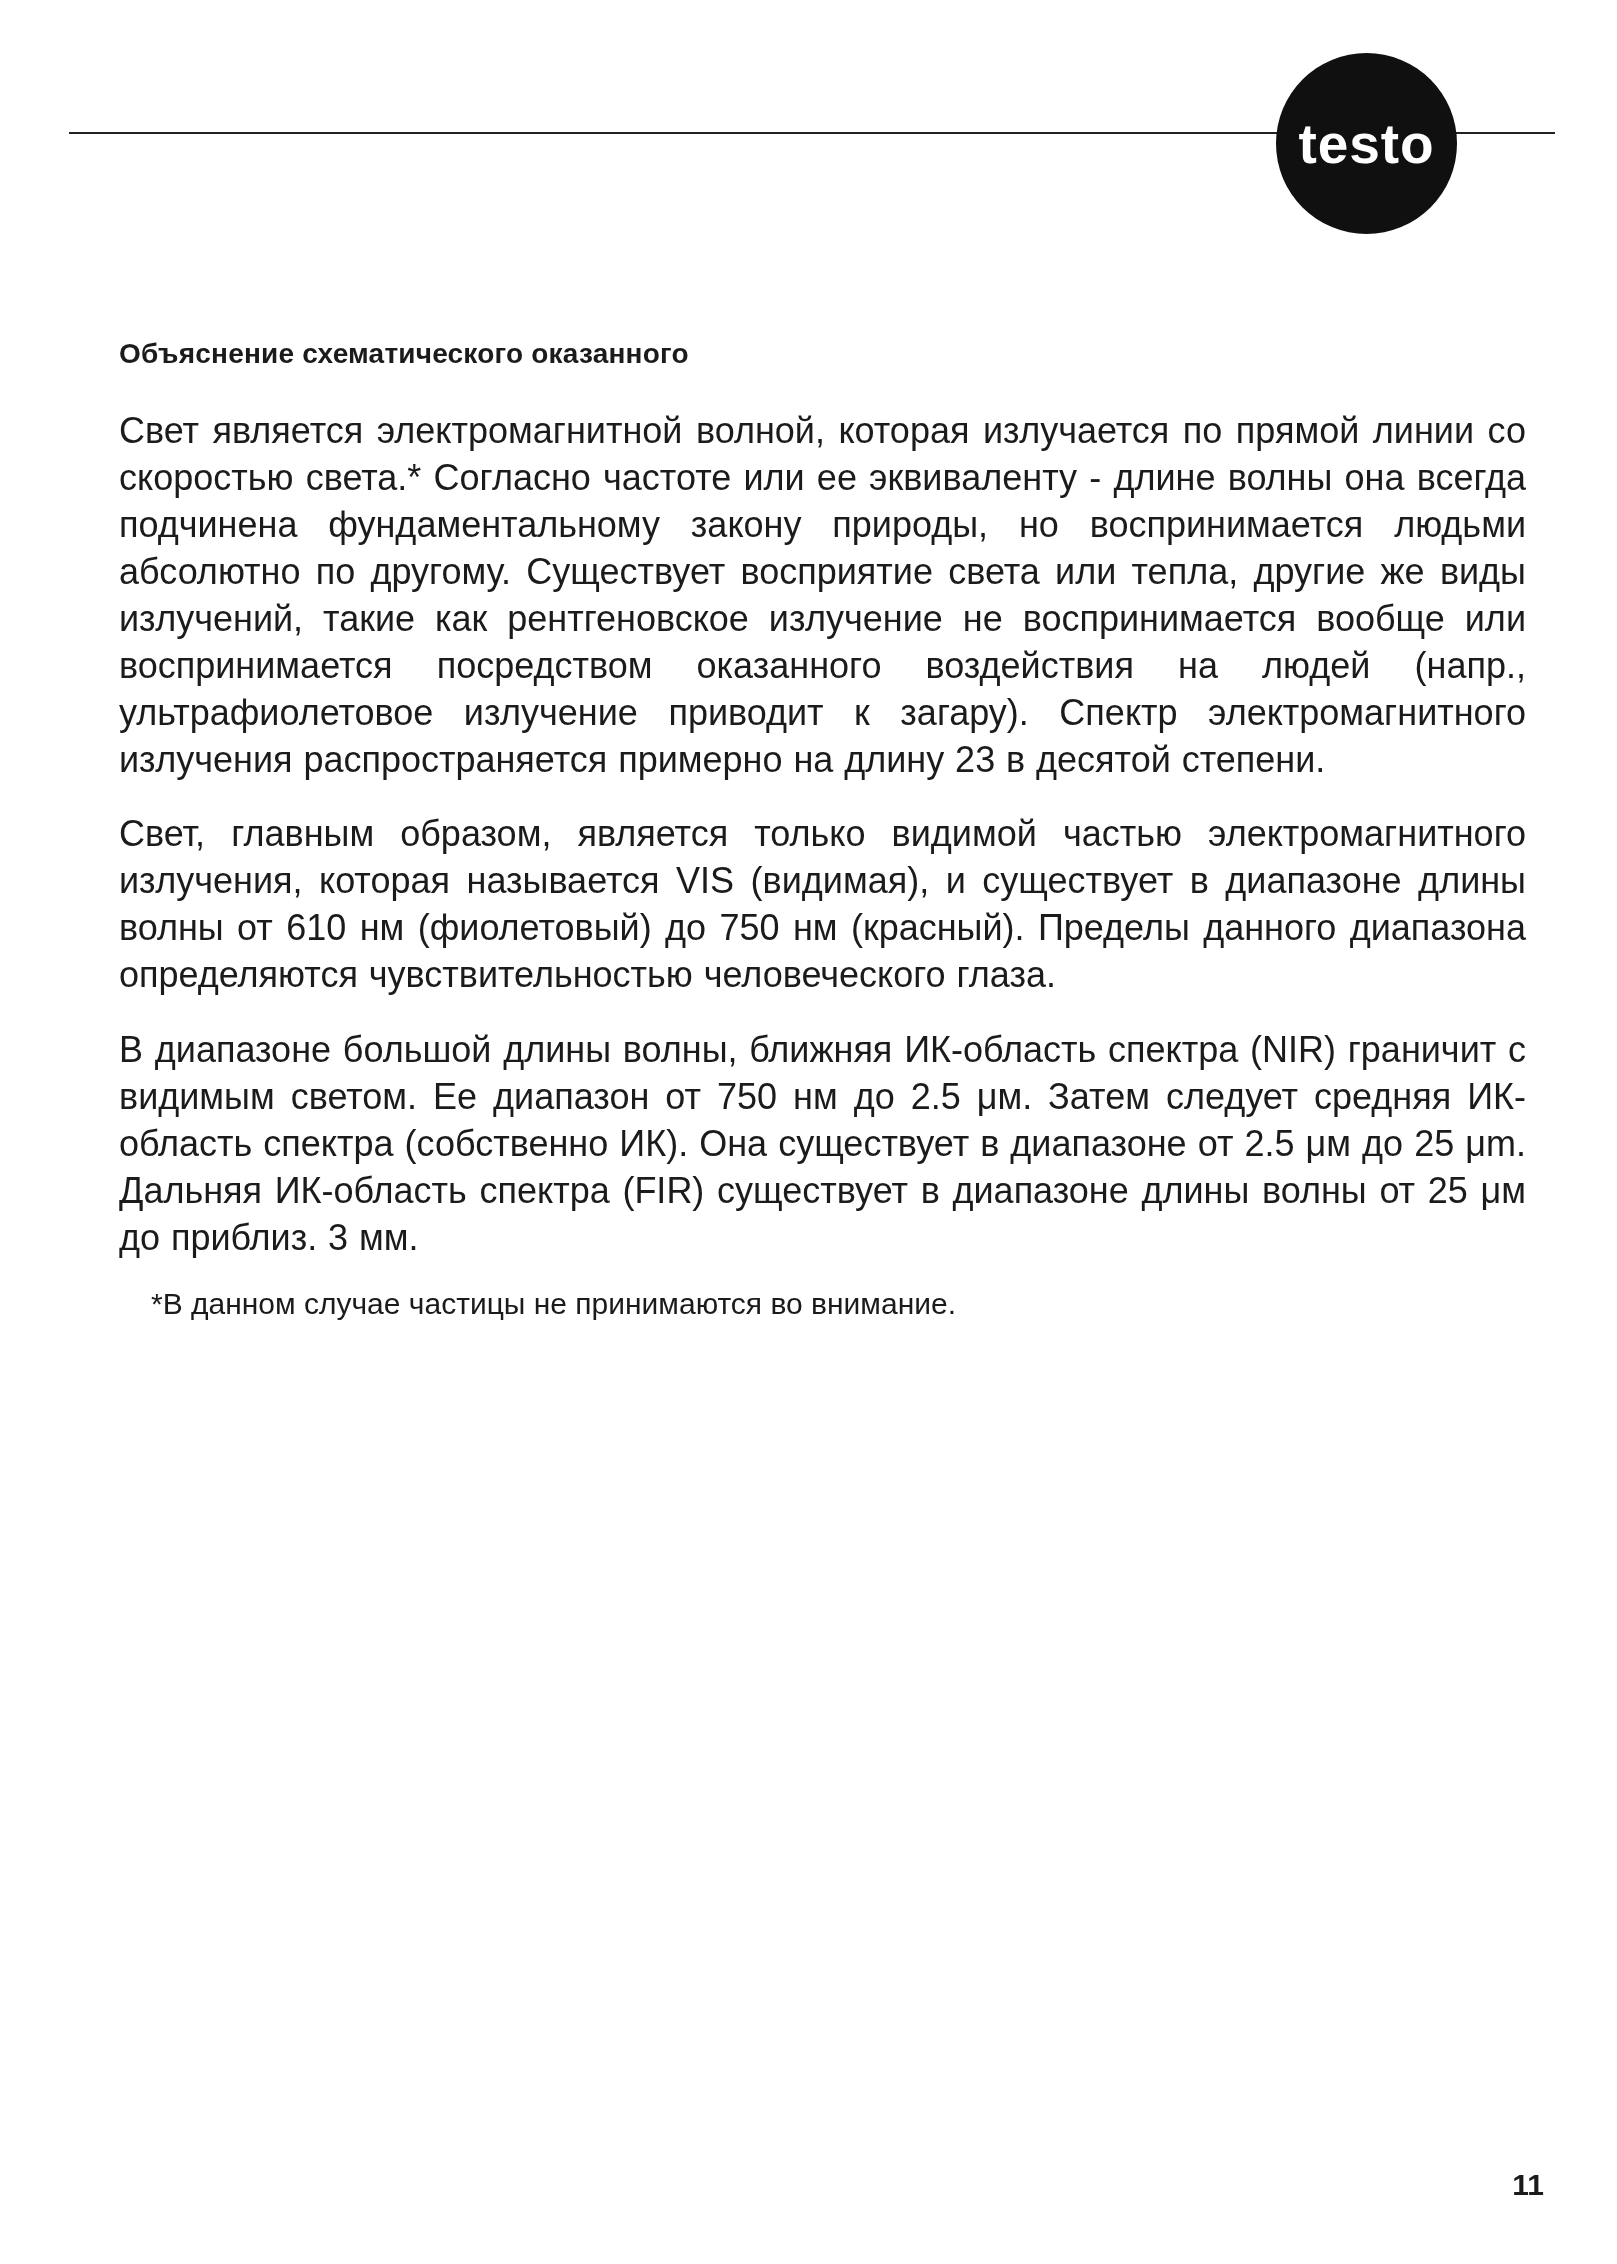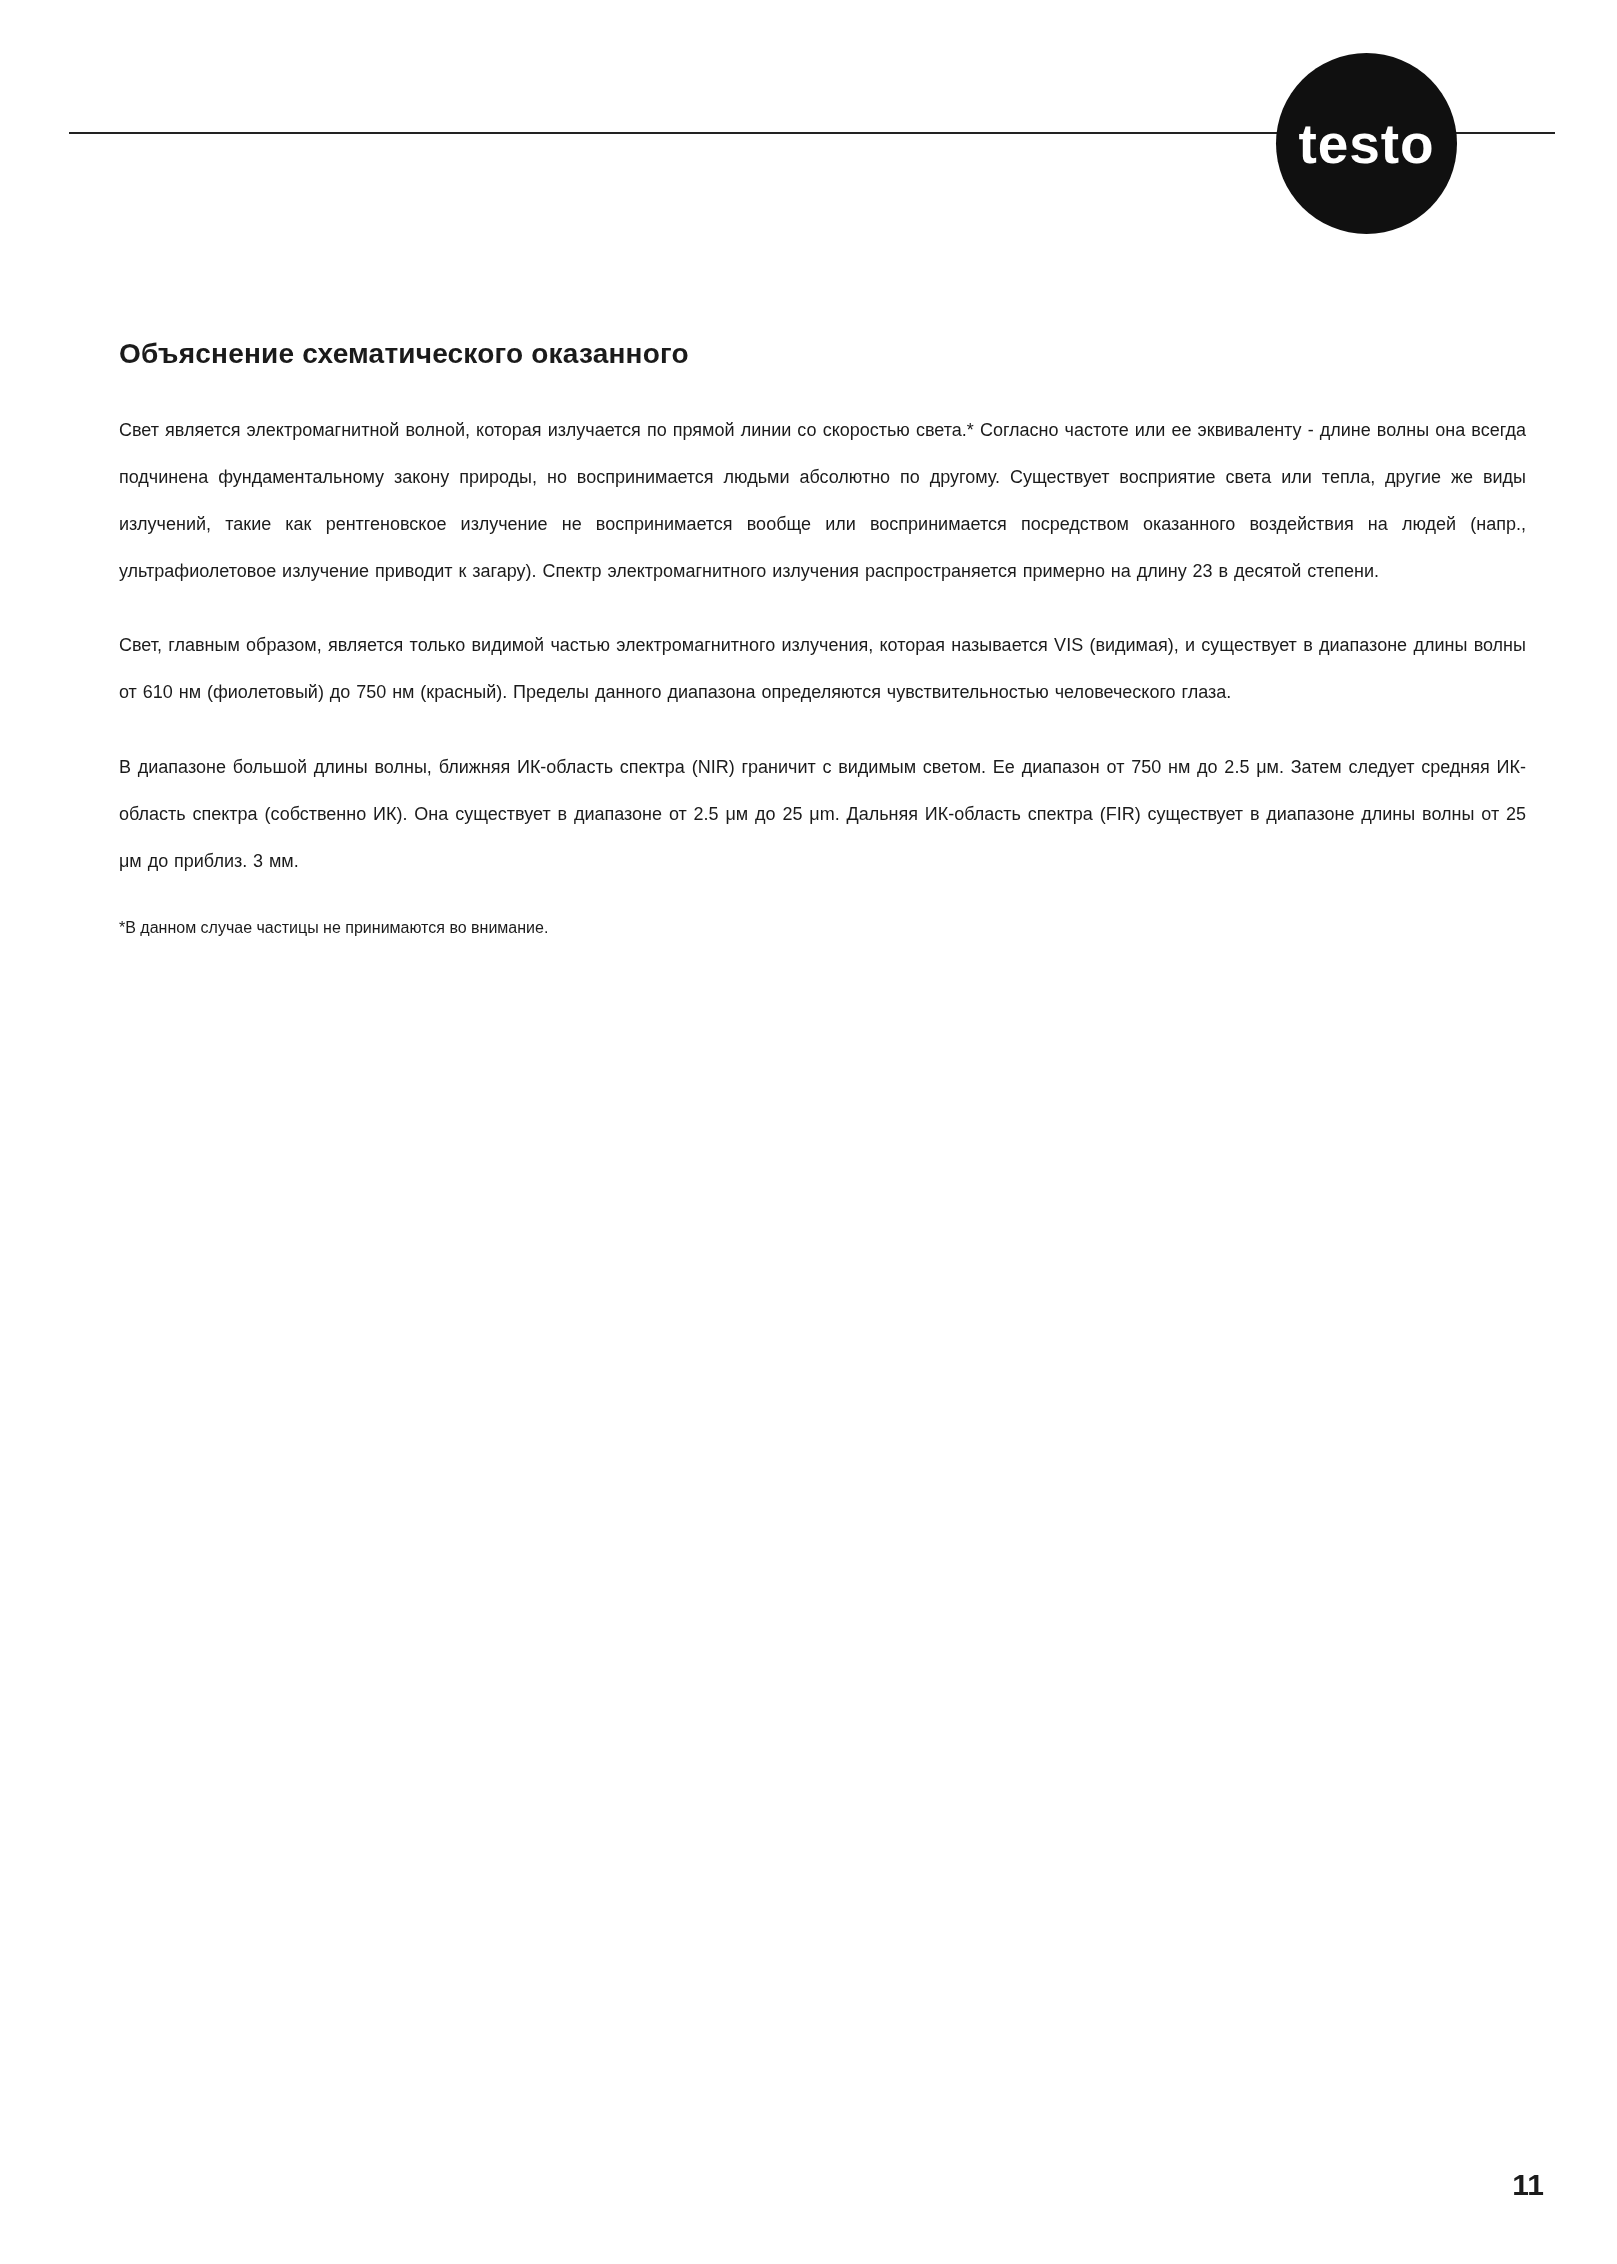--- a/index.html
+++ b/index.html
@@ -46,30 +46,31 @@
     top: 338px;
     width: 1407px;
   }
   .heading {
     font-size: 28px;
     font-weight: bold;
     margin-bottom: 37px;
     letter-spacing: 0.2px;
   }
   .body-par {
-    font-size: 18px;
+    font-size: 36px;
     line-height: 47px;
     text-align: justify;
     margin-bottom: 27.4px;
     word-spacing: 0.9px;
   }
   .footnote {
-    font-size: 16px;
+    font-size: 30px;
     line-height: 31px;
     margin-top: 14.6px;
+    margin-left: 32px;
   }
   .page-number {
     position: absolute;
     right: 73px;
     bottom: 62px;
     font-size: 30px;
     font-weight: bold;
     margin-top: 44px;
   }
 </style>

